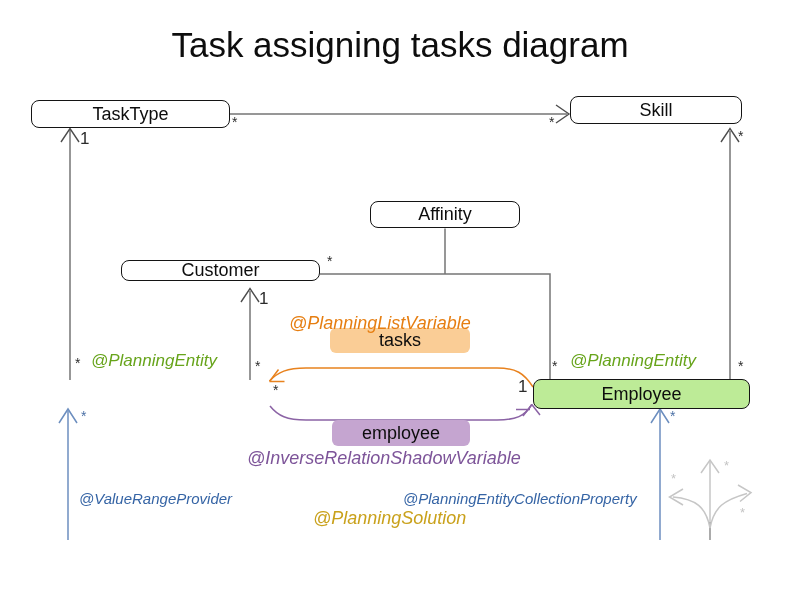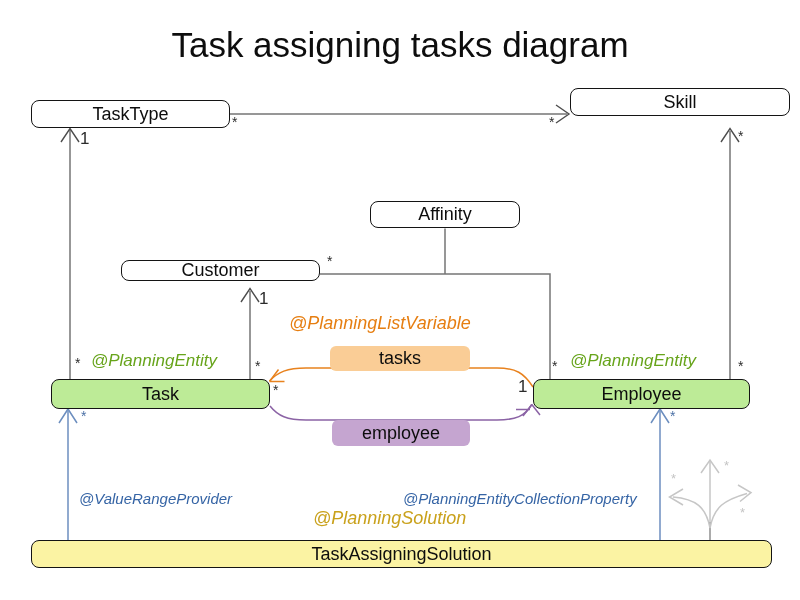--- a/index.html
+++ b/index.html
@@ -84,49 +84,44 @@
       <path d="M710 528 C714 507 724 500 747 493.5"></path>
       <path d="M738 485 L751 492.5 L740 501.5"></path>
     </g>
   </svg>
 
   <div class="title">Task assigning tasks diagram</div>
 
   <div class="uml-box" style="left:31px;top:100px;width:199px;height:28px;">
     <span>TaskType</span>
   </div>
-  <div class="uml-box" style="left:570px;top:88px;width:220px;height:28px;">
+  <div class="uml-box" style="left:570px;top:96px;width:172px;height:28px;">
     <span>Skill</span>
   </div>
   <div class="uml-box" style="left:370px;top:201px;width:150px;height:27px;text-align:right;">
     <span>Affinity</span>
   </div>
   <div class="uml-box" style="left:121px;top:260px;width:199px;height:21px;">
     <span>Customer</span>
   </div>
-  <div class="uml-box entity" style="left:51px;top:379px;width:219px;height:30px;">
-    <span>Task</span>
-  </div>
   <div class="uml-box entity" style="left:533px;top:379px;width:217px;height:30px;">
     <span>Employee</span>
   </div>
-  <div class="uml-box solution" style="left:31px;top:540px;width:741px;height:28px;">
-    <span>TaskAssigningSolution</span>
-  </div>
 
-  <div class="chip tasks" style="left:330px;top:346px;width:140px;height:25px;align-items:center;">
+  <div class="chip tasks" style="left:330px;top:328px;width:140px;height:25px;align-items:center;">
     <span>tasks</span>
   </div>
   <div class="chip employee" style="left:332px;top:420px;width:138px;height:26px;">
     <span>employee</span>
   </div>
 
   <div class="ann orange" style="left:289px;top:313px;">@PlanningListVariable</div>
   <div class="ann green" style="left:91px;top:351px;">@PlanningEntity</div>
   <div class="ann green" style="left:570px;top:351px;">@PlanningEntity</div>
+  <div class="ann purple" style="left:247px;top:448px;">@InverseRelationShadowVariable</div>
   <div class="ann blue" style="left:79px;top:490px;">@ValueRangeProvider</div>
   <div class="ann gold" style="left:313px;top:508px;">@PlanningSolution</div>
   <div class="ann blue" style="left:403px;top:490px;">@PlanningEntityCollectionProperty</div>
 
   <span class="mult one" style="left:80px;top:130px;">1</span>
   <span class="mult" style="left:232px;top:115px;">*</span>
   <span class="mult" style="left:549px;top:115px;">*</span>
   <span class="mult" style="left:738px;top:129px;">*</span>
   <span class="mult" style="left:327px;top:254px;">*</span>
   <span class="mult one" style="left:259px;top:290px;">1</span>

